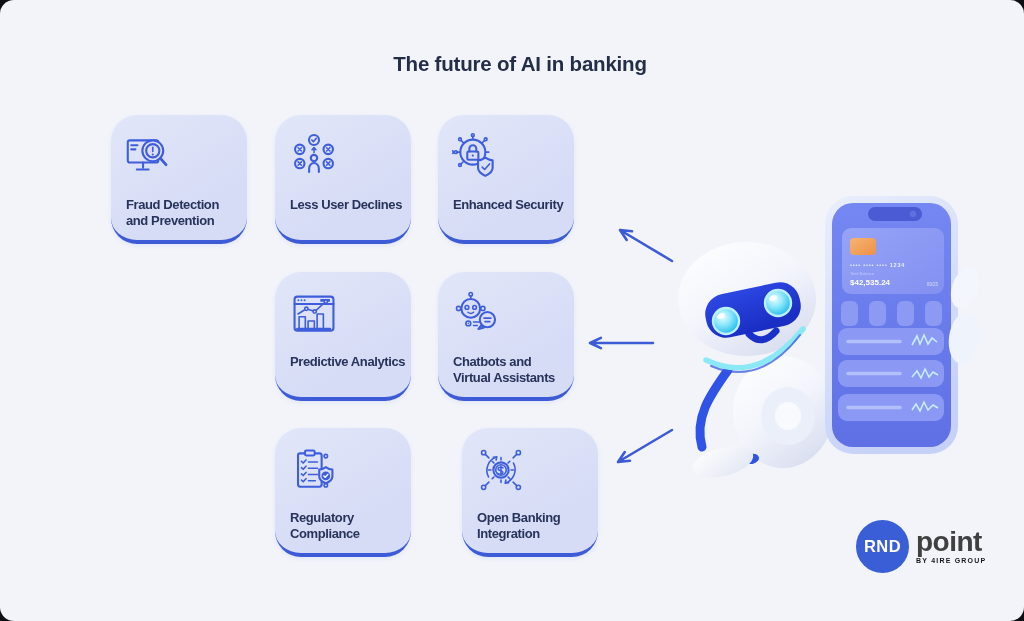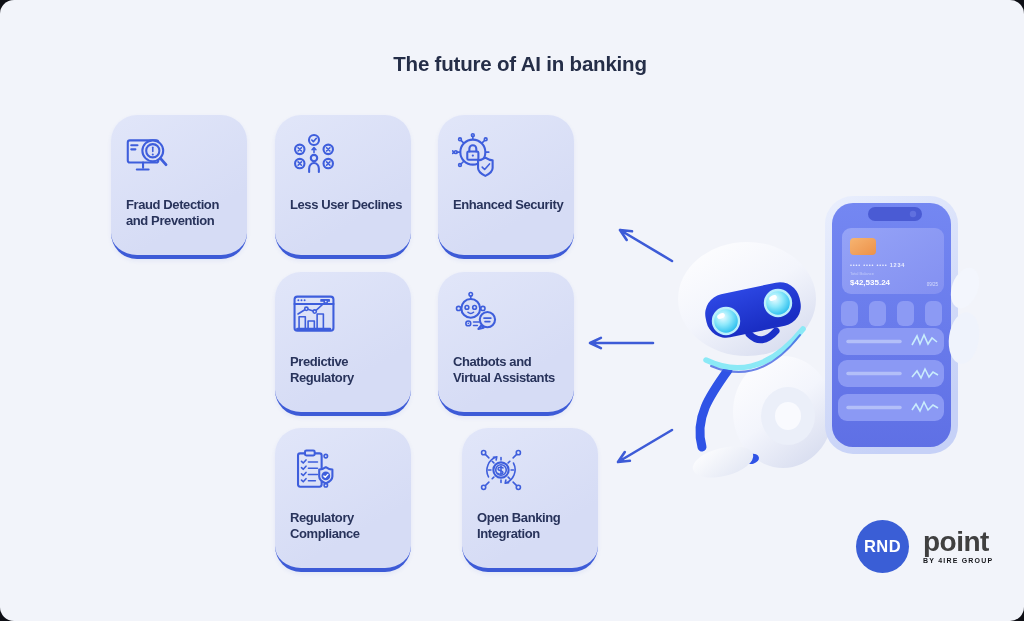--- a/index.html
+++ b/index.html
@@ -7,37 +7,37 @@
     position:relative; width:1024px; height:621px; overflow:hidden;
     background:#F2F4FA; border-radius:14px;
     font-family:"Liberation Sans", sans-serif;
   }
   .page-title {
     position:absolute; left:0; top:44px; width:1024px; margin:8px;
     text-align:center; font-size:20.5px; font-weight:bold; color:#252E48;
     letter-spacing:-0.2px;
   }
   .card {
-    position:absolute; width:136px; height:144px; box-sizing:border-box;
+    position:absolute; width:136px; height:129px; box-sizing:border-box;
     background:linear-gradient(150deg,#E1E6F9 0%,#D6DCF5 70%);
     border-radius:26px; border-bottom:4px solid #3D5BD7;
     box-shadow:0 2px 4px rgba(60,85,200,0.08);
   }
   .card .icon { position:absolute; left:14px; top:17px; width:50px; height:50px; }
   .card-label {
     position:absolute; left:15px; right:4px; top:82px;
     font-size:13px; font-weight:bold; color:#28335B;
     line-height:15.5px; letter-spacing:-0.4px;
   }
   .icon { stroke:#3E5EDC; fill:none; stroke-width:3; stroke-linecap:round; stroke-linejoin:round; }
   .icon .fillbg { fill:#DADFF6; }
   .icon .solid  { fill:#3E5EDC; stroke:none; }
   .icon .thin   { stroke-width:2.3; }
   .overlay { position:absolute; left:0; top:0; }
-  .logo { position:absolute; left:856px; top:520px; display:flex; align-items:center; gap:14px; }
+  .logo { position:absolute; left:856px; top:520px; display:flex; align-items:center; gap:7px; }
   .logo-badge {
     width:53px; height:53px; border-radius:50%; background:#3A5ED6;
     color:#FFFFFF; font-weight:bold; font-size:16.5px; letter-spacing:0.4px;
     display:flex; align-items:center; justify-content:center;
   }
   .logo-name { font-size:28px; font-weight:bold; color:#404040; line-height:25px; letter-spacing:-0.5px; }
   .logo-tagline { font-size:7px; font-weight:bold; color:#17181C; letter-spacing:1.2px; margin-top:3px; }
 </style>
 </head>
 <body>
@@ -109,21 +109,21 @@
       <rect class="solid" x="45" y="14.5" width="14" height="4" rx="1"></rect>
       <path d="M12,57.5 h47" stroke-width="3.6"></path>
       <rect class="thin" x="14.5" y="40" width="9" height="17.5"></rect>
       <rect class="thin" x="27.5" y="46" width="9" height="11.5"></rect>
       <rect class="thin" x="40.5" y="36" width="9" height="21.5"></rect>
       <polyline class="thin" points="13,36 25,28.5 37,32.5 53,18"></polyline>
       <circle class="fillbg thin" cx="25" cy="28.5" r="2.4"></circle>
       <circle class="fillbg thin" cx="37" cy="32.5" r="2.4"></circle>
       <circle class="fillbg thin" cx="53" cy="18" r="2.4"></circle>
     </svg>
-    <div class="card-label">Predictive Regulatory</div>
+    <div class="card-label">Predictive Analytics</div>
   </div>
 
   <div class="card" style="left:438px;top:272px">
     <svg class="icon" viewBox="0 0 72 72">
       <path class="thin" d="M27,14.5 v-4"></path>
         <circle class="thin" cx="27" cy="7.5" r="2.5"></circle>
       <circle class="thin" cx="9.5" cy="28" r="3"></circle>
         <circle class="thin" cx="44.5" cy="28" r="3"></circle>
       <circle class="fillbg" cx="27" cy="28" r="13.5"></circle>
       <circle class="thin" cx="21.5" cy="26.5" r="2.7"></circle>

